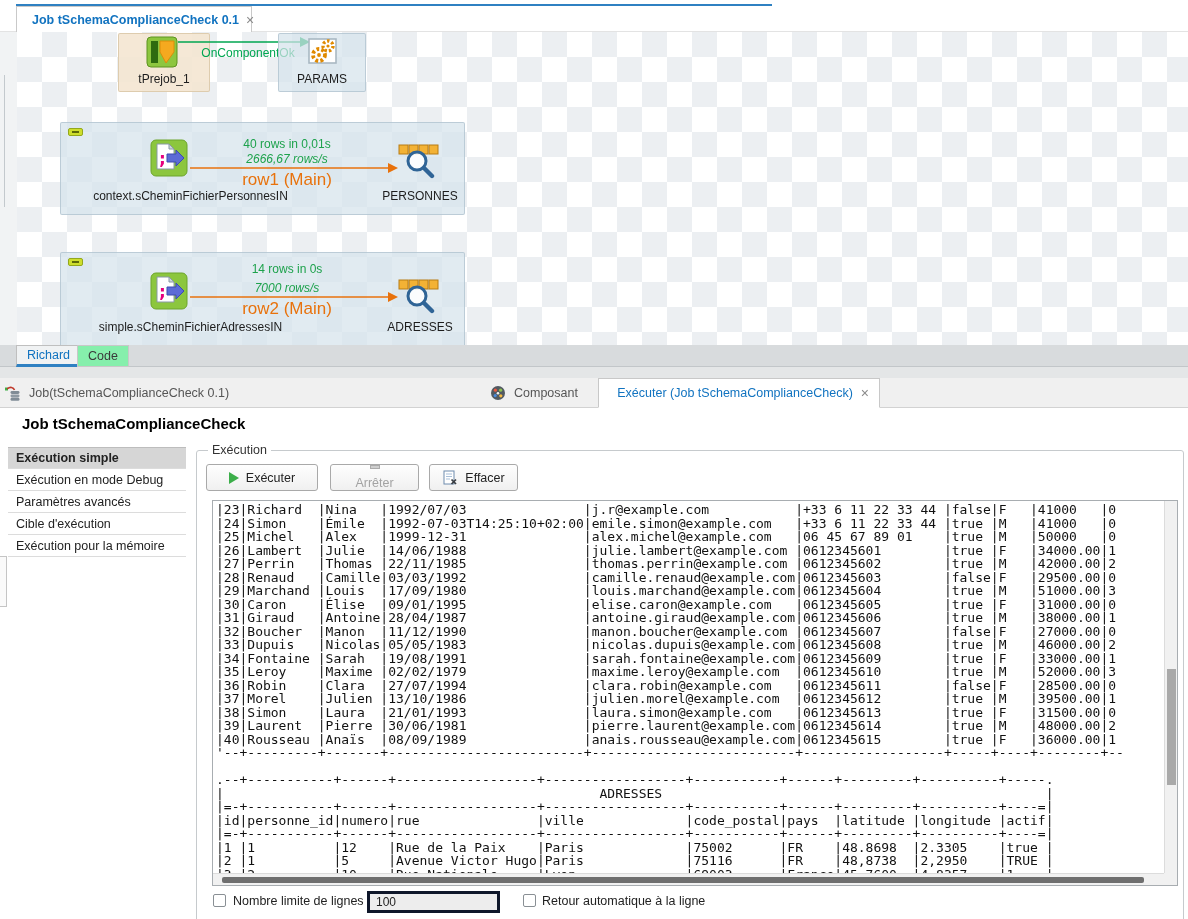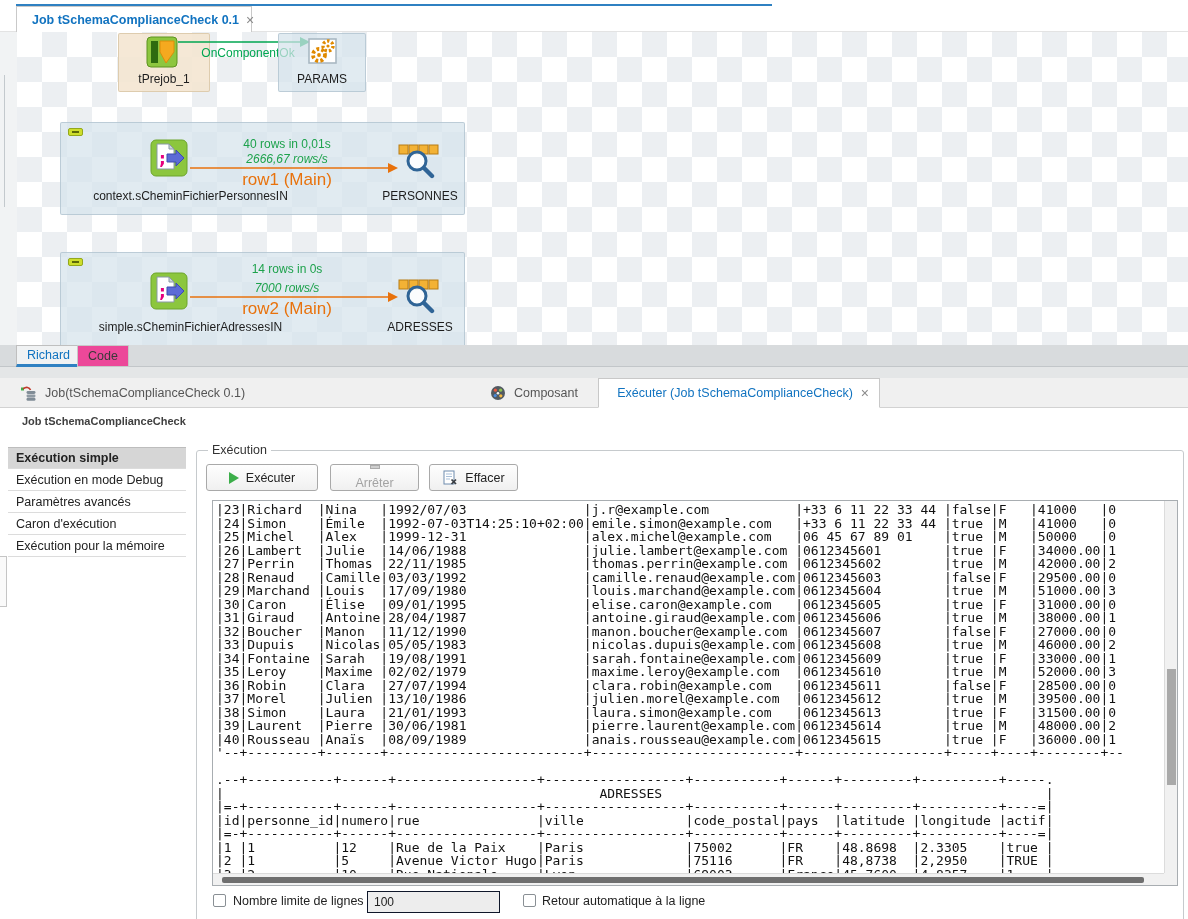--- a/index.html
+++ b/index.html
@@ -30,32 +30,32 @@
   .comp-label { font-size:12px; color:#1d1d1d; text-align:center; white-space:nowrap; }
   .stat-green { font-size:12px; color:#1da24c; text-align:center; white-space:nowrap; }
   .stat-green.rate { font-style:italic; }
   .row-orange { font-size:17px; color:#e8720c; text-align:center; white-space:nowrap; }
   .trigger-label { font-size:12px; color:#00a651; text-align:center; white-space:nowrap; }
 
   
   .designer-tabbar { left:0; top:345px; width:1188px; height:22px; background:#d8dbdd; border-bottom:1px solid #c2c6c9; }
   .dtab { position:absolute; top:0; height:22px; display:flex; align-items:center; padding:0 10px; font-size:12.5px; }
   .dtab.active { left:16px; background:#f0f2f3; border:1px solid #bfbfbf; border-bottom:3px solid #2f81c2; color:#1173c0; }
-  .dtab.idle { left:77px; background:#ec4899; border:1px solid #c8c8c8; color:#3a3a3a; }
+  .dtab.idle { left:77px; background:#86efac; border:1px solid #c8c8c8; color:#3a3a3a; }
   .gap-strip { left:0; top:367px; width:1188px; height:11px; background:#e4e6e7; }
 
   
   .view-tabbar { left:0; top:378px; width:1188px; height:30px; background:#f0f0f0; border-bottom:1px solid #d2d2d2; }
   .vtab { position:absolute; top:0; height:30px; display:flex; align-items:center; gap:8px;
           font-size:12.5px; color:#555; white-space:nowrap; cursor:pointer; }
   .vtab.selected { background:#fff; border:1px solid #c8c8c8; border-bottom:1px solid #fff; color:#1173c0; padding:0 10px; }
 
   
   .run-header { left:0; top:408px; width:1188px; height:32px; background:#fff; }
-  .run-title { left:22px; top:415px; font-size:11px; font-weight:bold; color:#404040; }
+  .run-title { left:22px; top:415px; font-size:15px; font-weight:bold; color:#000000; }
   .run-body { left:0; top:440px; width:1188px; height:479px; background:#fff; }
 
   .side-item { position:absolute; left:8px; width:178px; height:22px; display:flex; align-items:center;
                padding:0 8px; font-size:12.5px; color:#222; background:#fff; border-bottom:1px solid #dcdcdc; cursor:pointer; }
   .side-item.selected { background:#d6d6d6; border-top:1px solid #bdbdbd; font-weight:bold; }
   .mini-panel { left:0; top:556px; width:7px; height:51px; background:#fafafa; border:1px solid #c5c5c5; border-left:none; }
 
   .group-box { left:196px; top:450px; width:988px; height:480px; border:1px solid #c6cacd; border-radius:3px; }
   .group-legend { left:208px; top:443px; background:#fff; padding:0 4px; font-size:12.5px; color:#333; }
 
@@ -71,21 +71,21 @@
                  font-size:13px; line-height:13.5px; color:#111; white-space:pre; }
   .vscroll { position:absolute; right:0; top:0; bottom:12px; width:13px; background:#f1f1f1; border-left:1px solid #dcdcdc; }
   .vthumb { position:absolute; left:2px; width:9px; top:168px; height:116px; background:#a9a9a9; }
   .hscroll { position:absolute; left:0; right:13px; bottom:0; height:12px; background:#f1f1f1; border-top:1px solid #dcdcdc; }
   .hthumb { position:absolute; left:9px; width:922px; top:3px; height:6px; background:#6f6f6f; border-radius:2px; }
   .scroll-corner { position:absolute; right:0; bottom:0; width:13px; height:12px; background:#f1f1f1; }
 
   .checkbox { position:absolute; width:13px; height:13px; background:#fff; border:1px solid #898f94; border-radius:2px; cursor:pointer; }
   .opt-label { position:absolute; font-size:12.5px; color:#222; white-space:nowrap; }
   .limit-input { position:absolute; left:367px; top:891px; width:133px; height:22px; background:#ededed;
-                 border:1px solid #0f172a; font-size:12px; color:#222; padding-left:6px; font-family:"Liberation Sans",sans-serif; }
+                 border:3px solid #0f172a; font-size:12px; color:#222; padding-left:6px; font-family:"Liberation Sans",sans-serif; }
 </style>
 </head>
 <body>
 
 <div class="app">
 
   <div class="abs editor-tabbar"></div>
   <div class="abs blue-topline"></div>
   <div class="abs editor-tab">
     <svg width="17" height="15" viewBox="0 0 17 15">
@@ -187,21 +187,21 @@
     <div class="dtab active">
         <span>Richard</span>
       </div>
     <div class="dtab idle">
         <span>Code</span>
       </div>
   </div>
   <div class="abs gap-strip"></div>
 
   <div class="abs view-tabbar">
-    <div class="vtab" style="left:20px;">
+    <div class="vtab" style="left:4px;">
       <svg width="17" height="15" viewBox="0 0 17 15">
         <rect x="1" y="1.5" width="3" height="3" fill="#3faf46"></rect>
         <path d="M3 3 C 6 0.5 9.5 1 10.5 4" stroke="#c0392b" stroke-width="1.6" fill="none"></path>
         <rect x="6.5" y="5" width="9" height="3" rx="1.4" fill="#808c96"></rect>
         <rect x="6.5" y="8.4" width="9" height="3" rx="1.4" fill="#8f9aa3"></rect>
         <rect x="6.5" y="11.8" width="9" height="3" rx="1.4" fill="#808c96"></rect>
       </svg>
       <span>Job(tSchemaComplianceCheck 0.1)</span>
     </div>
     <div class="vtab" style="left:490px;">
@@ -232,21 +232,21 @@
   <div class="side-item selected" style="top:447px;">
       <span>Exécution simple</span>
     </div>
   <div class="side-item" style="top:469px;">
       <span>Exécution en mode Debug</span>
     </div>
   <div class="side-item" style="top:491px;">
       <span>Paramètres avancés</span>
     </div>
   <div class="side-item" style="top:513px;">
-      <span>Caron d'exécution</span>
+      <span>Cible d'exécution</span>
     </div>
   <div class="side-item" style="top:535px;">
       <span>Exécution pour la mémoire</span>
     </div>
   <div class="abs mini-panel"></div>
 
   <div class="abs group-box"></div>
   <div class="abs group-legend">Exécution</div>
 
   <div class="btn" style="left:206px;width:112px;">

